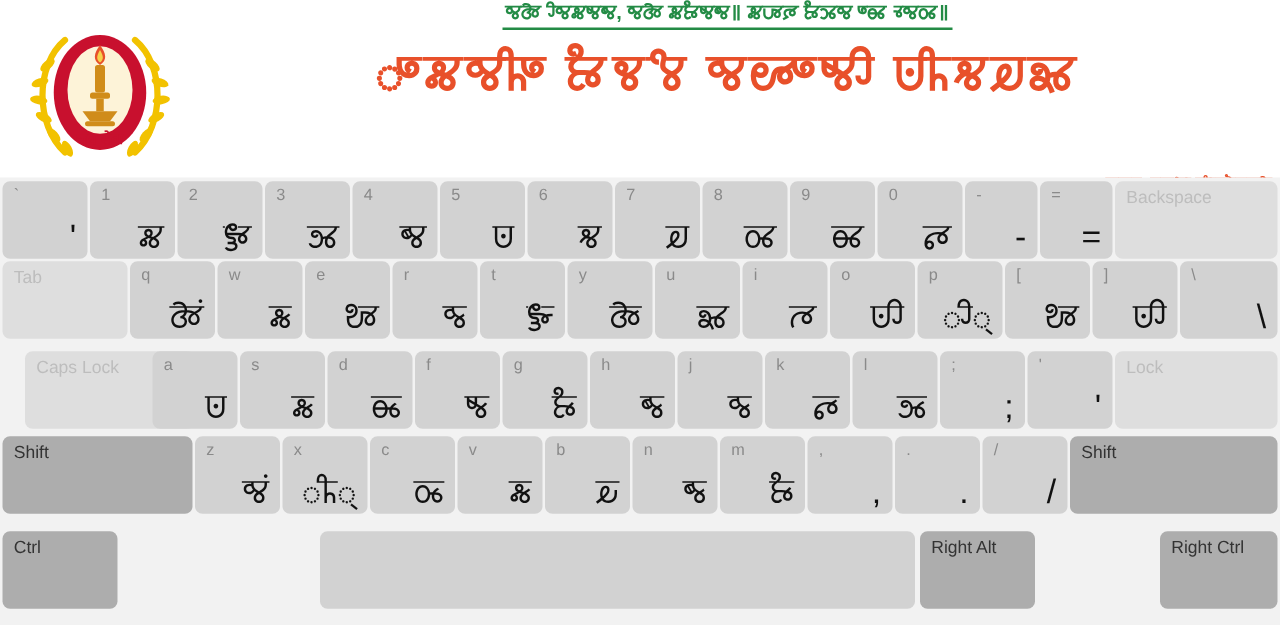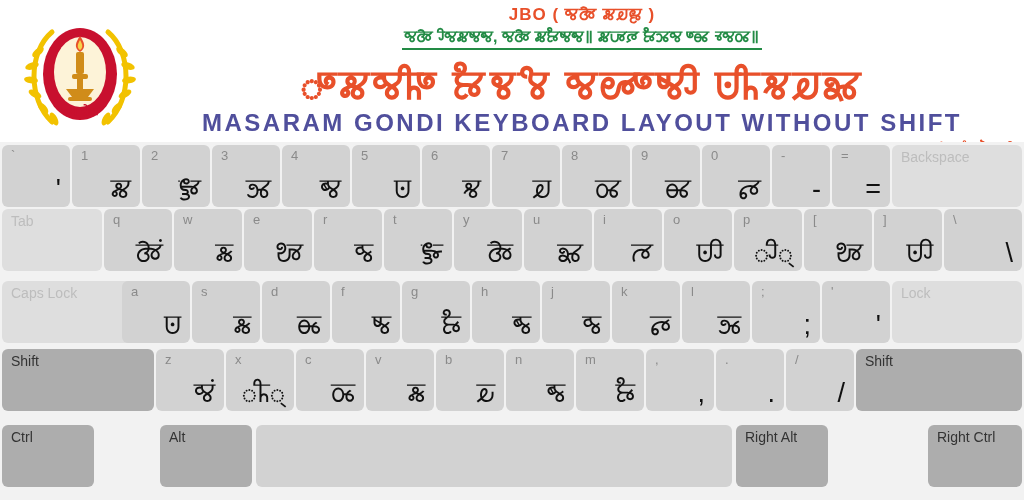--- a/index.html
+++ b/index.html
@@ -180,24 +180,22 @@
         </g>
 
         <path d="M58 20 C63 27, 64 32, 58 36 C52 32, 53 27, 58 20 Z" fill="#e8502a"></path>
         <path d="M58 24 C61 29, 61 32, 58 34 C55 32, 55 29, 58 24 Z" fill="#f6d24a"></path>
 
         <text x="58" y="99" font-size="12" font-weight="bold" fill="#c8102e" text-anchor="middle" font-family="'Liberation Sans',sans-serif">जय सेवा</text>
       </svg>
     </div>
 
     <div class="title-block">
-      <div class="line-jbo">JBO ( 𑵰𑵱 𑵶𑵼𑶀 )</div>
       <div><span class="line-green">𑵰𑵱 𑶋𑵰𑵶𑶃𑵹, 𑵰𑵱 𑵶𑶂𑶃𑵹॥ 𑵶𑶇𑶈 𑶂𑶉𑵰 𑶍𑵾 𑶊𑵰𑵽॥</span></div>
       <div class="line-big">𑶍𑵶𑵰𑶌𑶍 𑶂𑶏𑵿𑶄 𑵰𑶆𑶍𑶃𑶋 𑵺𑶌𑵻𑵼𑵲</div>
-      <div class="line-sub">MASARAM GONDI KEYBOARD LAYOUT WITHOUT SHIFT</div>
     </div>
 
     <div class="corner-note">𑶅𑶆𑵰. 𑵰𑶇𑵴𑶎 𑵰𑶌𑶍𑵰 𑶐𑶎𑵰𑶆𑵱</div>
   </div>
 
   <div class="keyboard">
       <div class="krow" style="top: 0px;">
         <div class="key" style="left: 2px; width: 68px;">
           <span class="top">`</span>
           <span class="glyph">'</span>
@@ -305,21 +303,21 @@
         <div class="key" style="left: 874px; width: 68px;">
           <span class="top">]</span>
           <span class="glyph">𑵺𑶋</span>
         </div>
         <div class="key" style="left: 944px; width: 78px;">
           <span class="top">\</span>
           <span class="glyph">\</span>
         </div>
       </div>
       <div class="krow" style="top: 136px;">
-        <div class="key light" style="left: 2px; width: 136px;">
+        <div class="key light" style="left: 20px; width: 136px;">
           <span class="lbl">Caps Lock</span>
         </div>
         <div class="key" style="left: 122px; width: 68px;">
           <span class="top">a</span>
           <span class="glyph">𑵺</span>
         </div>
         <div class="key" style="left: 192px; width: 68px;">
           <span class="top">s</span>
           <span class="glyph">𑵶𑶗</span>
         </div>
@@ -408,23 +406,20 @@
           <span class="glyph">/</span>
         </div>
         <div class="key dark" style="left: 856px; width: 166px;">
           <span class="lbl">Shift</span>
         </div>
       </div>
       <div class="krow" style="top: 272px; margin-top: 8px;">
         <div class="key dark" style="left: 2px; width: 92px;">
           <span class="lbl">Ctrl</span>
         </div>
-        <div class="key dark" style="left: 160px; width: 92px;">
-          <span class="lbl">Alt</span>
-        </div>
         <div class="key wide-space" style="left: 256px; width: 476px;"><span class="lbl"></span></div>
         <div class="key dark" style="left: 736px; width: 92px;">
           <span class="lbl">Right Alt</span>
         </div>
         <div class="key dark" style="left: 928px; width: 94px;">
           <span class="lbl">Right Ctrl</span>
         </div>
       </div>
     </div>
 

